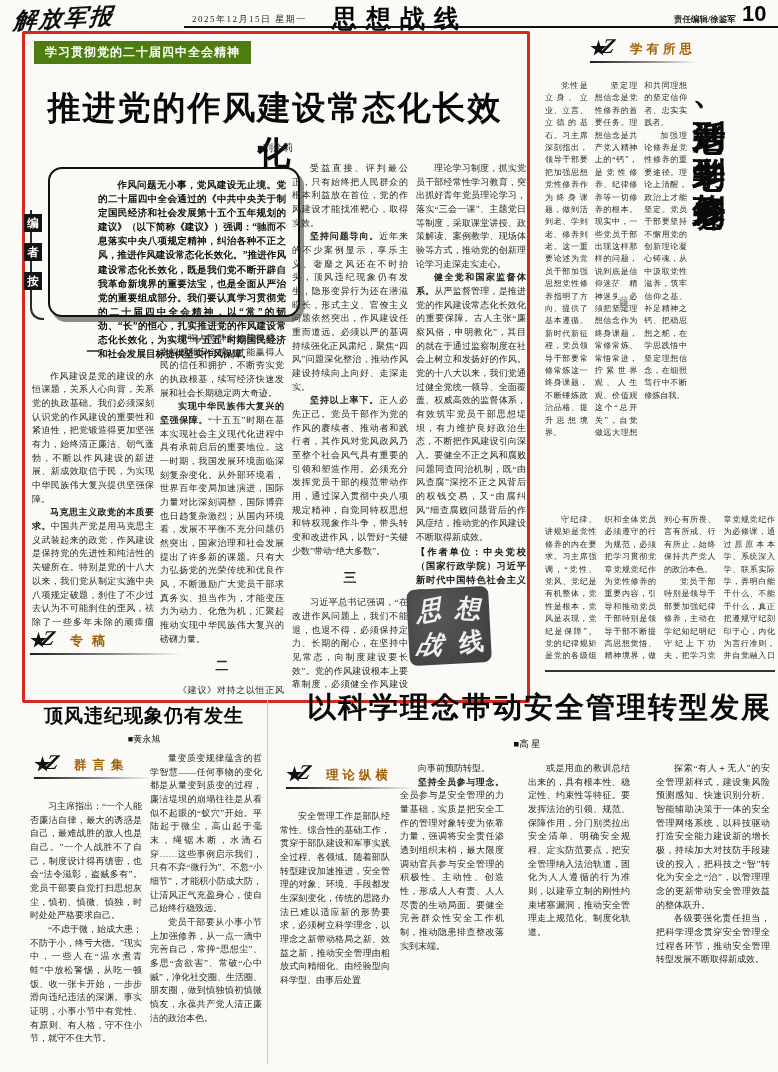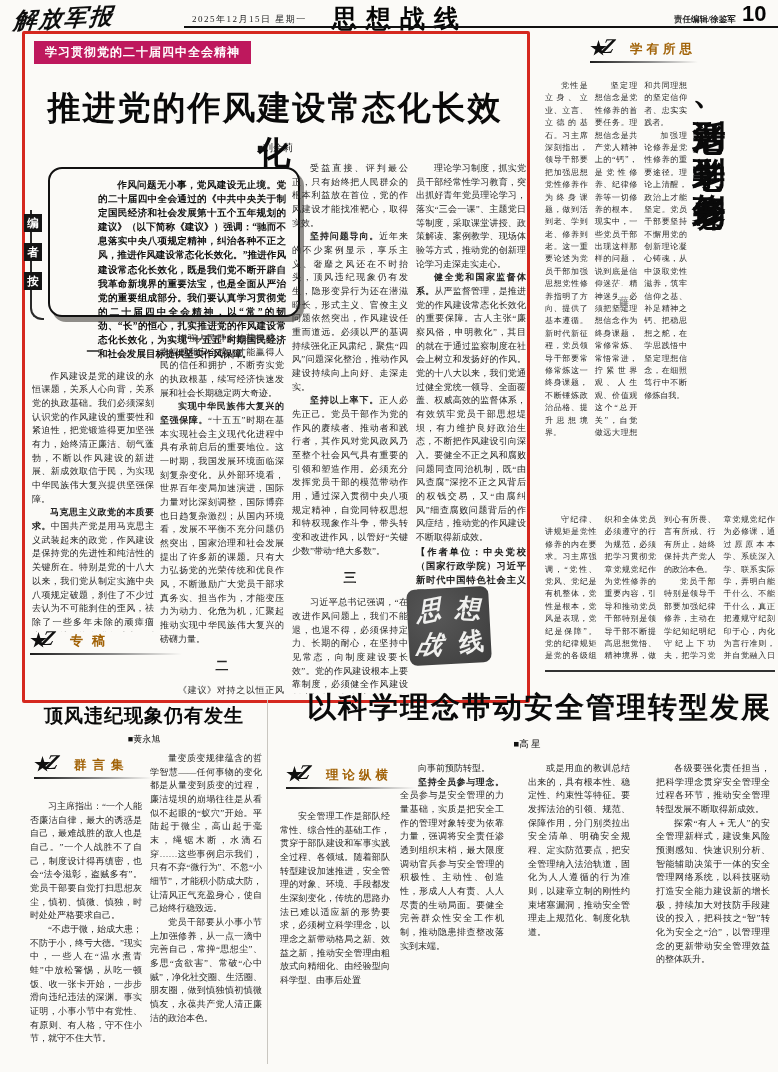--- a/index.html
+++ b/index.html
@@ -9,21 +9,21 @@
   
   .logo{font-family:"DejaVu Serif",serif;font-style:italic;font-weight:700;font-size:23px;
         transform:skewX(-8deg) rotate(-3deg);letter-spacing:2px;color:#0e0e0e;}
   .mdate{font-size:9px;letter-spacing:1.5px;color:#222;}
   .ptitle{font-family:"Liberation Sans",sans-serif;font-weight:700;font-size:25px;letter-spacing:9px;text-align:center;color:#050505;}
   .ecredit{font-size:8.5px;font-weight:700;color:#222;margin-left:32px;}
   .pnum{font-family:"Liberation Sans",sans-serif;font-weight:700;font-size:22px;color:#050505;}
   .hrule{background:#111;height:1.5px;}
   
   .redbox{border:3.5px solid #d5281f;border-radius:2px;background:transparent;}
-  .banner{background:#be185d;color:#fff;font-family:"Liberation Sans",sans-serif;font-weight:700;
+  .banner{background:#4d7c0f;color:#fff;font-family:"Liberation Sans",sans-serif;font-weight:700;
           font-size:12px;letter-spacing:1px;padding:3px 11px;display:inline-block;}
   .headline{font-family:"Liberation Sans",sans-serif;font-weight:700;color:#0a0a0a;text-align:center;}
   .byline{text-align:center;font-size:10px;color:#111;}
   
   .ednote{border:2.5px solid #111;border-radius:14px;background:#fbfaf7;box-shadow:4px 5px 0 #8f8d89;
           box-sizing:border-box;padding:9px 12px;font-size:9.6px;line-height:1.47;font-weight:700;
           text-align:justify;color:#111;}
   .ednote .ind{text-indent:2em;margin:0;}
   .edlabel{display:flex;flex-direction:column;gap:11px;z-index:3;}
   .edlabel span{width:18px;height:18px;background:#141414;color:#fff;font-family:"Liberation Sans",sans-serif;
@@ -241,18 +241,18 @@
       <p class="para"><b class="lead">坚持全员参与理念。</b><span>全员参与是安全管理的力量基础，实质是把安全工作的管理对象转变为依靠力量，强调将安全责任渗透到组织末梢，最大限度调动官兵参与安全管理的积极性、主动性、创造性，形成人人有责、人人尽责的生动局面。要健全完善群众性安全工作机制，推动隐患排查整改落实到末端。</span></p>
 
     </div>
   <div class="abs tcol" style="left:528px;top:762px;width:102px;height:298px;">
 
       <p class="para"><span>或是用血的教训总结出来的，具有根本性、稳定性、约束性等特征。要发挥法治的引领、规范、保障作用，分门别类拉出安全清单、明确安全规程、定实防范要点，把安全管理纳入法治轨道，固化为人人遵循的行为准则，以建章立制的刚性约束堵塞漏洞，推动安全管理走上规范化、制度化轨道。</span></p>
 
     </div>
   <div class="abs tcol" style="left:656px;top:762px;width:114px;height:298px;">
 
+      <p class="para"><span>探索“有人＋无人”的安全管理新样式，建设集风险预测感知、快速识别分析、智能辅助决策于一体的安全管理网络系统，以科技驱动打造安全能力建设新的增长极，持续加大对技防手段建设的投入，把科技之“智”转化为安全之“治”，以管理理念的更新带动安全管理效益的整体跃升。</span></p>
+
       <p class="para"><span>各级要强化责任担当，把科学理念贯穿安全管理全过程各环节，推动安全管理转型发展不断取得新成效。</span></p>
-
-      <p class="para"><span>探索“有人＋无人”的安全管理新样式，建设集风险预测感知、快速识别分析、智能辅助决策于一体的安全管理网络系统，以科技驱动打造安全能力建设新的增长极，持续加大对技防手段建设的投入，把科技之“智”转化为安全之“治”，以管理理念的更新带动安全管理效益的整体跃升。</span></p>
     </div>
 
 </div>
 
 </body></html>

